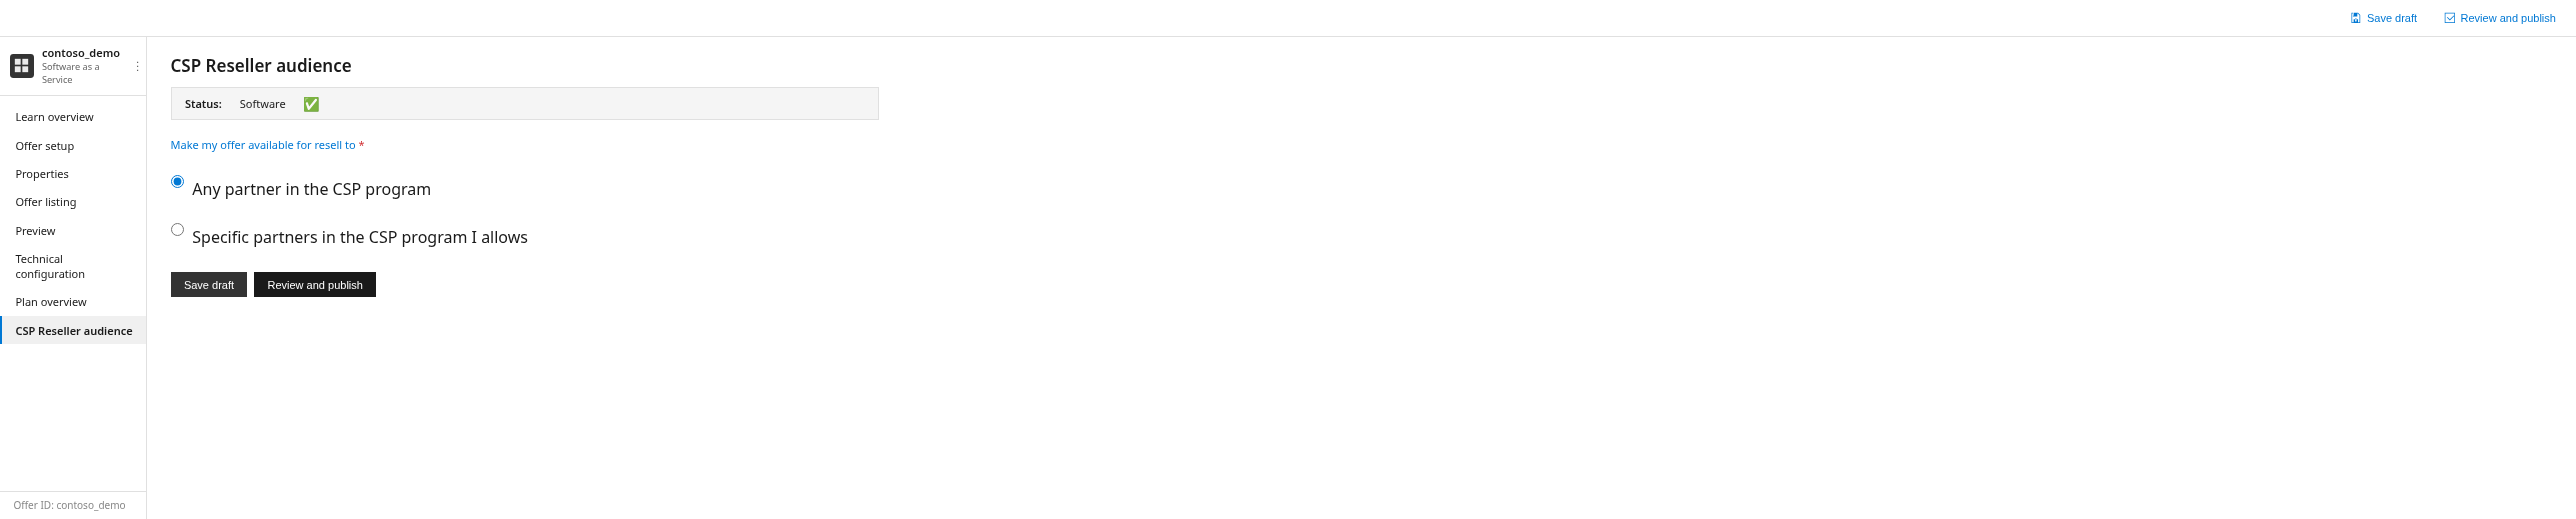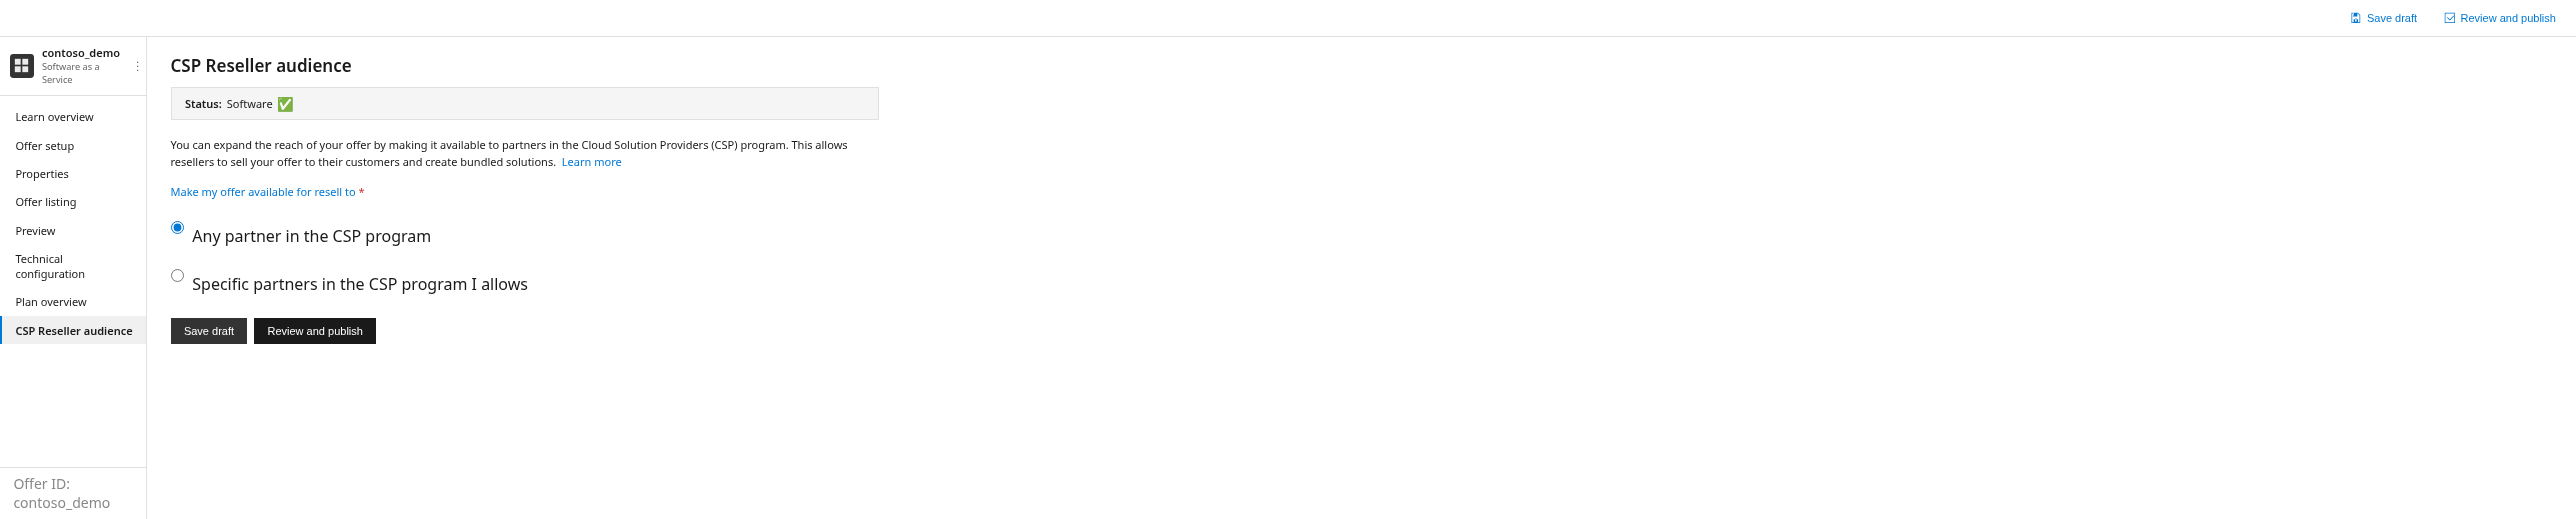--- a/index.html
+++ b/index.html
@@ -140,21 +140,21 @@
     }
 
     .sidebar-item.active {
       background: #f0f0f0;
       font-weight: 600;
       border-left-color: #0078d4;
     }
 
     .sidebar-offer-id {
       padding: 6.7px 13.4px;
-      font-size: 14px;
+      font-size: 10px;
       color: #888;
       margin-top: auto;
       border-top: 0.8px solid #e0e0e0;
     }
 
     
     .content {
       flex: 1;
       overflow-y: auto;
       background: #fff;
@@ -173,21 +173,21 @@
       margin-bottom: 10px;
     }
 
     
     .status-bar {
       background: #f5f5f5;
       border: 0.8px solid #e0e0e0;
       padding: 6.7px 13.4px;
       display: flex;
       align-items: center;
-      gap: 5px;
+      gap: 18px;
       margin-bottom: 17px;
       font-size: 11px;
     }
 
     .status-label {
       font-weight: 600;
     }
 
     .status-value {
       color: #1a1a1a;
@@ -352,24 +352,20 @@
       <div class="content-inner">
 
         <h1 class="page-title">CSP Reseller audience</h1>
 
         <div class="status-bar">
           <span class="status-label">Status:</span>
           <span class="status-value">Software</span>
           <span class="status-icon">✅</span>
         </div>
 
-        <p class="description">
-          <span>You can expand the reach of your offer by making it available to partners in the Cloud Solution Providers (CSP) program. This allows resellers to sell your offer to their customers and create bundled solutions.</span>
-          &nbsp;<a href="#">Learn more</a>
-        </p>
 
         <p class="radio-section-label">
           <span>Make my offer available for resell to</span>
           <span class="required"> *</span>
         </p>
 
         <div class="radio-group">
           <div class="radio-item">
             <input type="radio" id="any-partner" name="csp-option" checked="" style="">
             <label for="any-partner">Any partner in the CSP program</label>

